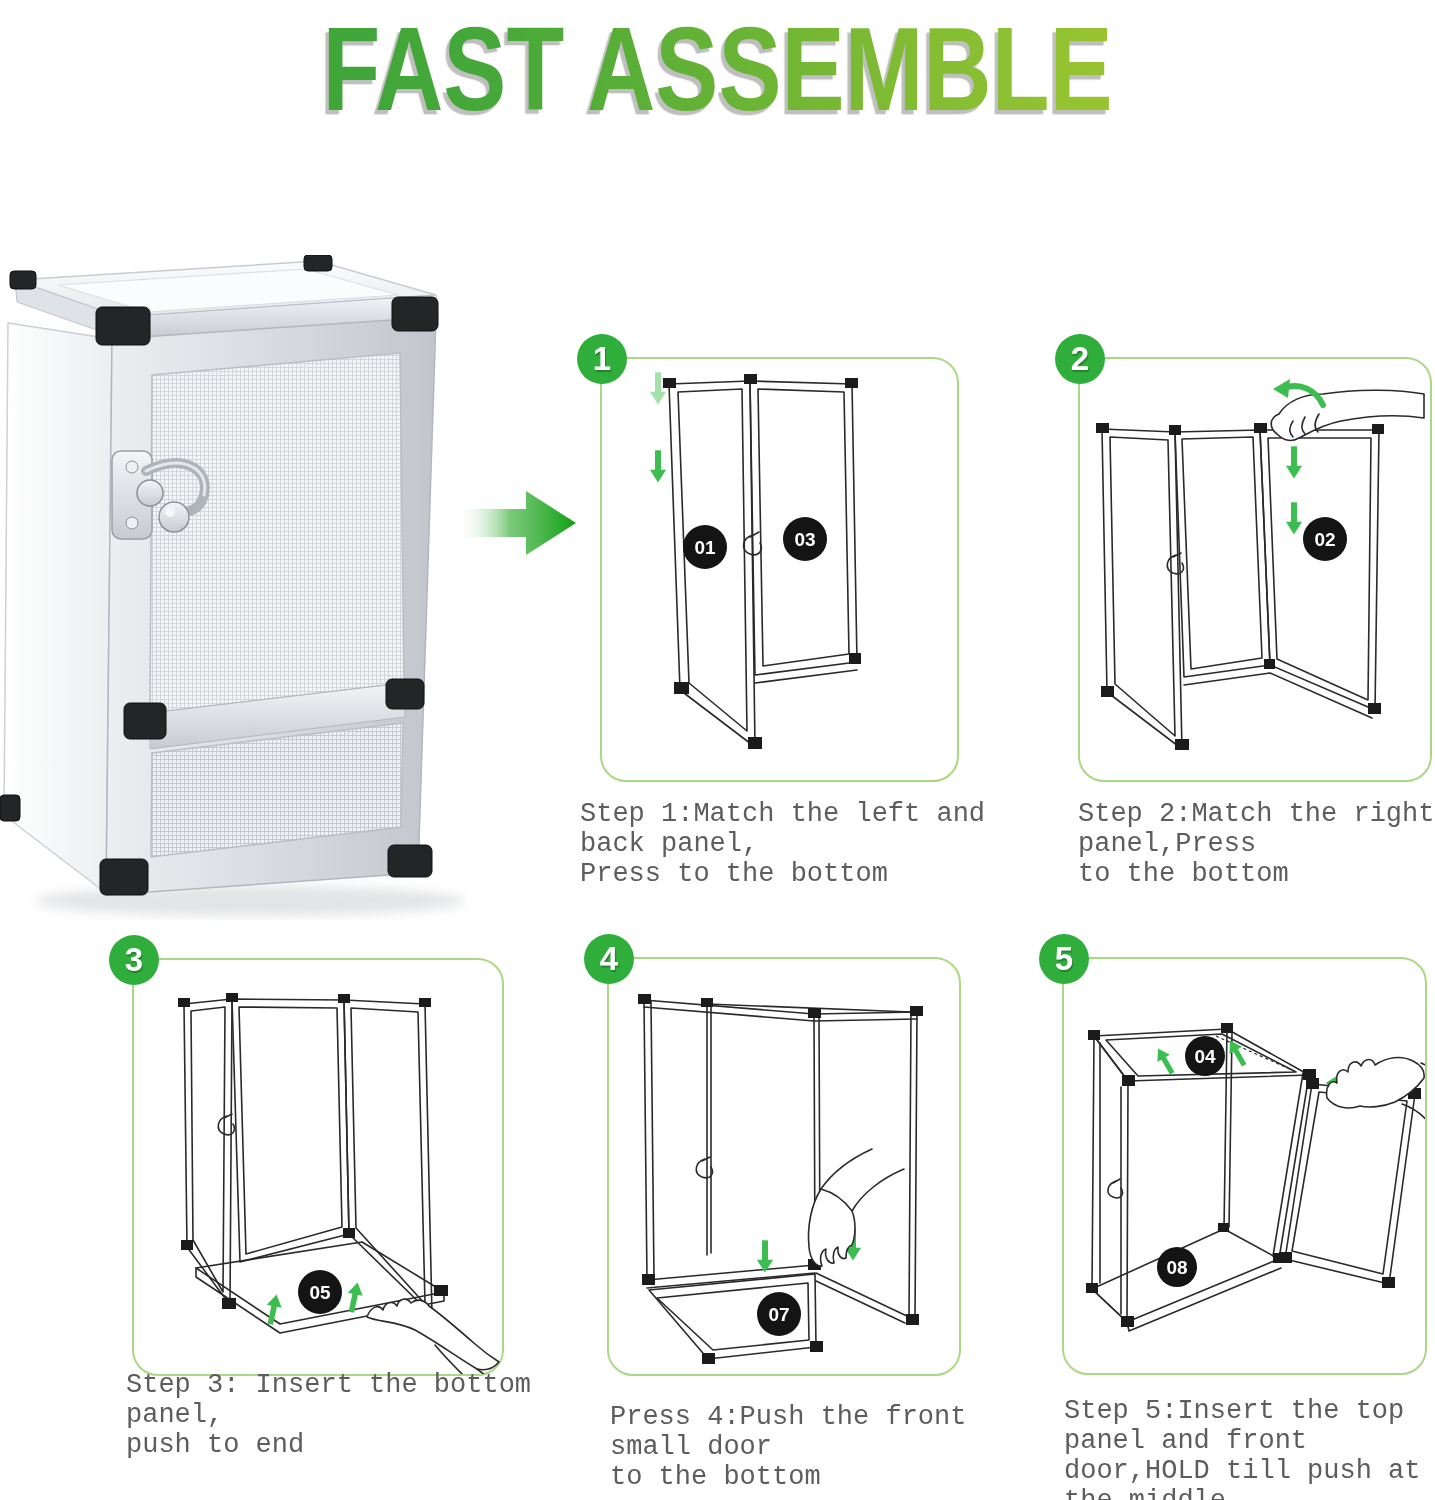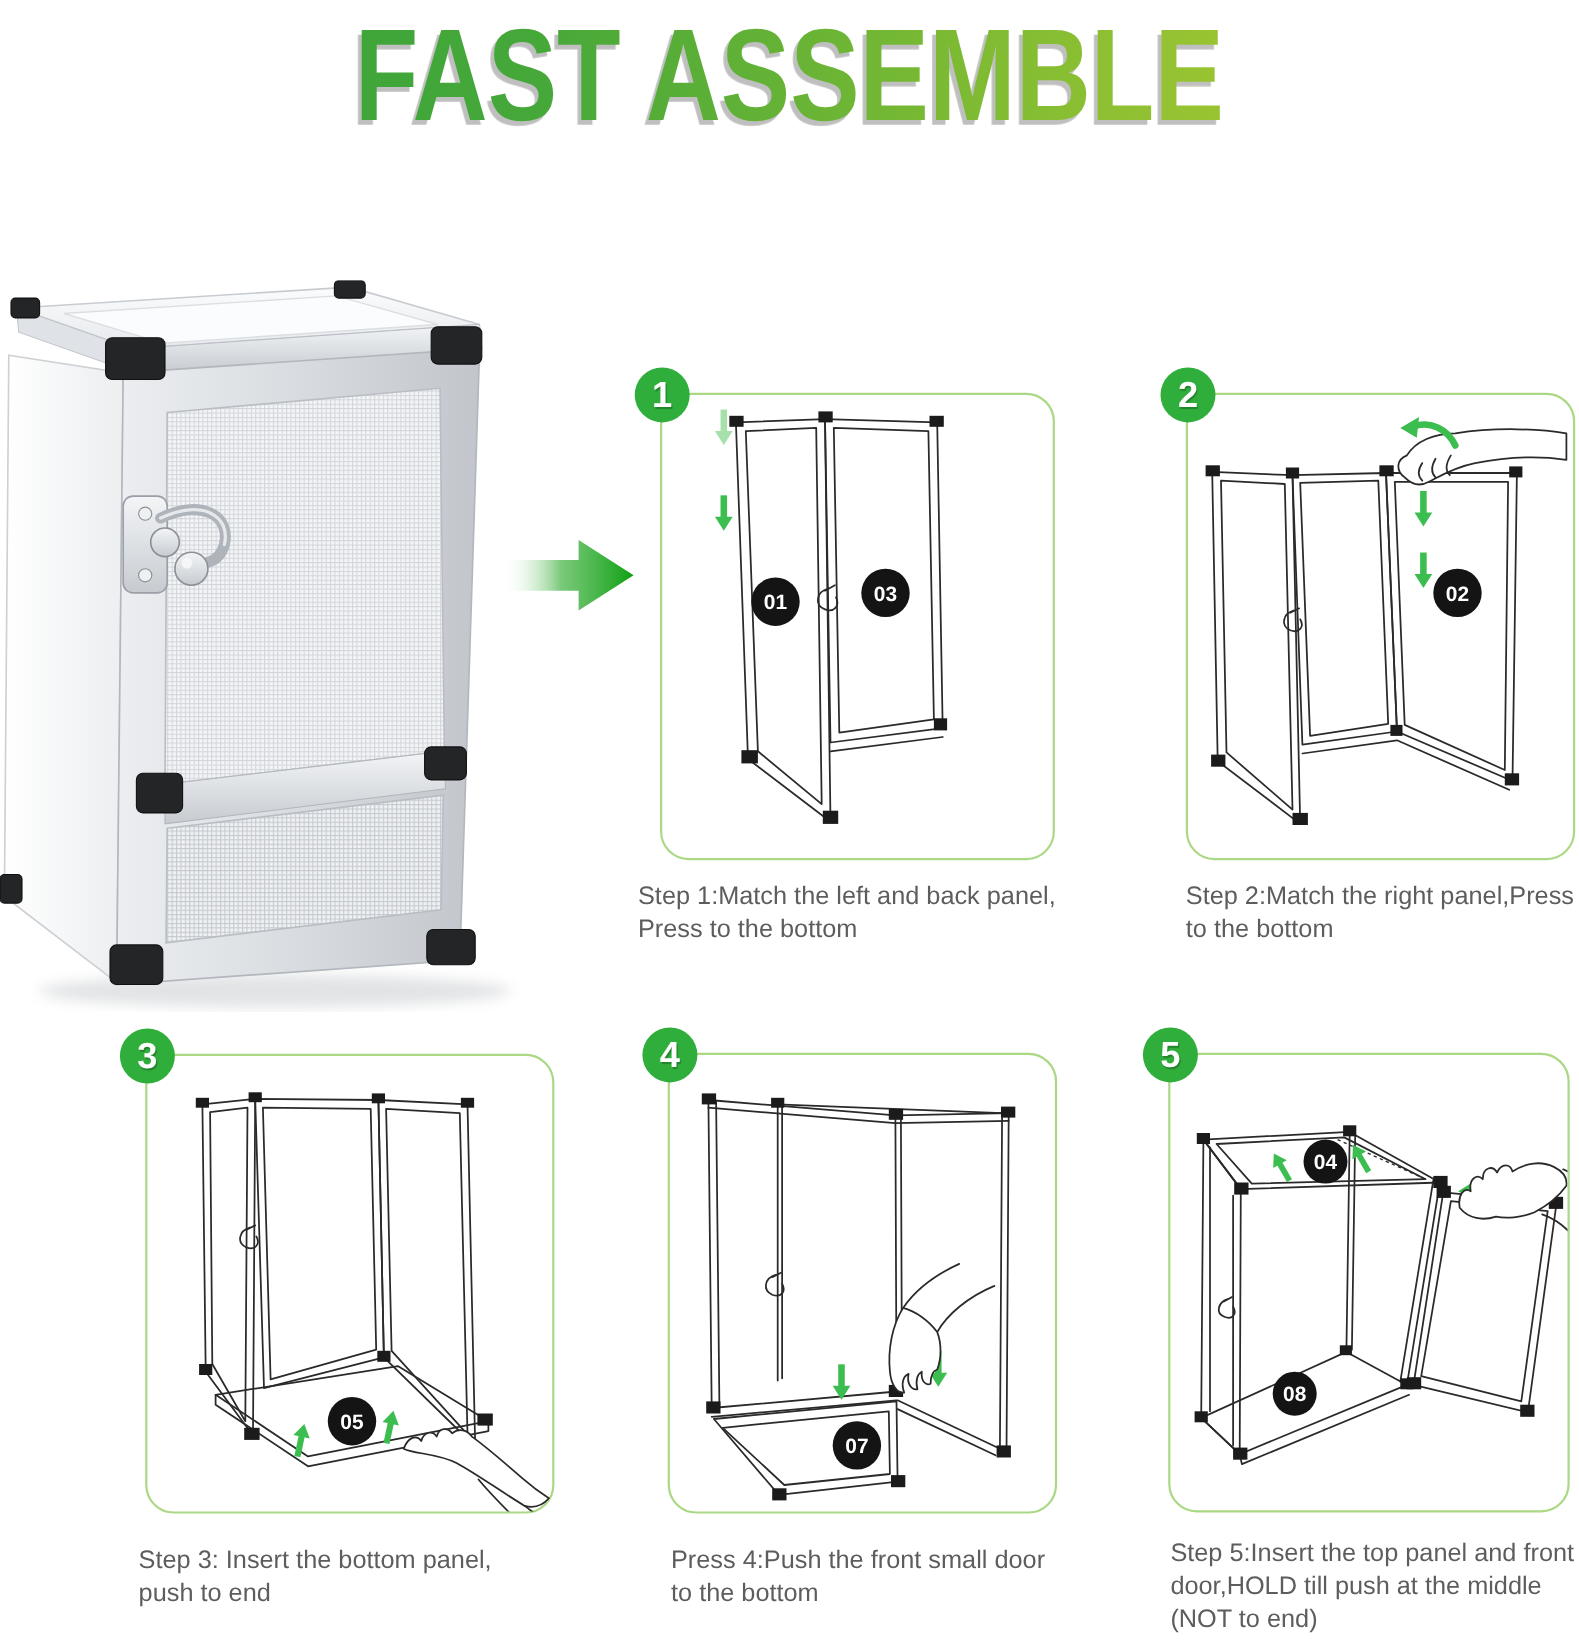--- a/index.html
+++ b/index.html
@@ -16,21 +16,21 @@
     filter:drop-shadow(-4px 4px 0 rgba(128,128,128,.5));
   }
   .stepbox{position:absolute;border:2px solid #abd884;border-radius:26px;background:#fff;}
   .stepbox svg{position:absolute;left:0;top:0;width:100%;height:100%;}
   .badge{
     position:absolute;top:-25px;left:-25px;width:50px;height:50px;border-radius:50%;
     background:#2fae3b;color:#fff;font-size:33px;font-weight:700;
     display:flex;align-items:center;justify-content:center;
     text-shadow:1px 2px 1px rgba(0,0,0,.25);z-index:2;
   }
-  .caption{position:absolute;color:#5d5d5d;font-size:23px;line-height:30px;white-space:pre-line;}
+  .caption{position:absolute;color:#5d5d5d;font-size:27px;line-height:30px;white-space:pre-line;font-family:Liberation Mono, monospace;}
   
   svg .ln{fill:none;stroke:#2a2a2a;stroke-width:1.6;stroke-linejoin:round;stroke-linecap:round;}
   svg .dsh{fill:none;stroke:#2a2a2a;stroke-width:1.2;stroke-dasharray:3 3;}
   svg .cap{fill:#1b1b1b;stroke:none;}
   svg .pc{fill:#141414;}
   svg .pt{fill:#ffffff;font-family:"Liberation Sans",sans-serif;font-size:19px;font-weight:700;text-anchor:middle;}
   svg .hand{fill:#ffffff;stroke:#2a2a2a;stroke-width:1.6;stroke-linejoin:round;stroke-linecap:round;}
   svg .hl{fill:none;stroke:#2a2a2a;stroke-width:1.6;stroke-linecap:round;}
   svg .grn{fill:#3cbd50;}
   svg .grnl{fill:#a6e0aa;}
@@ -315,19 +315,19 @@
     </g>
     <path class="hand" d="M263,139 C261,127 267,120 273,124 C271,112 279,108 284,113 C284,102 293,100 297,107 C301,98 309,99 311,106 C323,98 337,96 349,102 C357,106 361,112 360,119 C352,130 343,137 331,143 C319,148 305,149 296,147 C284,151 271,149 263,139 Z"></path>
     <path class="hl" d="M357,104 C367,108 373,114 379,122 M338,145 C350,149 360,157 368,167"></path>
   </svg>
 </div>
 
 <div class="caption" style="left:580px;top:799px;width:445px">Step 1:Match the left and back panel,
 Press to the bottom</div>
 <div class="caption" style="left:1078px;top:799px;width:420px">Step 2:Match the right panel,Press
 to the bottom</div>
-<div class="caption" style="left:126px;top:1402px;width:445px">Step 3: Insert the bottom panel,
+<div class="caption" style="left:126px;top:1370px;width:445px">Step 3: Insert the bottom panel,
 push to end</div>
 <div class="caption" style="left:610px;top:1402px;width:430px">Press 4:Push the front small door
 to the bottom</div>
 <div class="caption" style="left:1064px;top:1396px;width:420px">Step 5:Insert the top panel and front
 door,HOLD till push at the middle
 (NOT to end)</div>
 
 </body></html>

